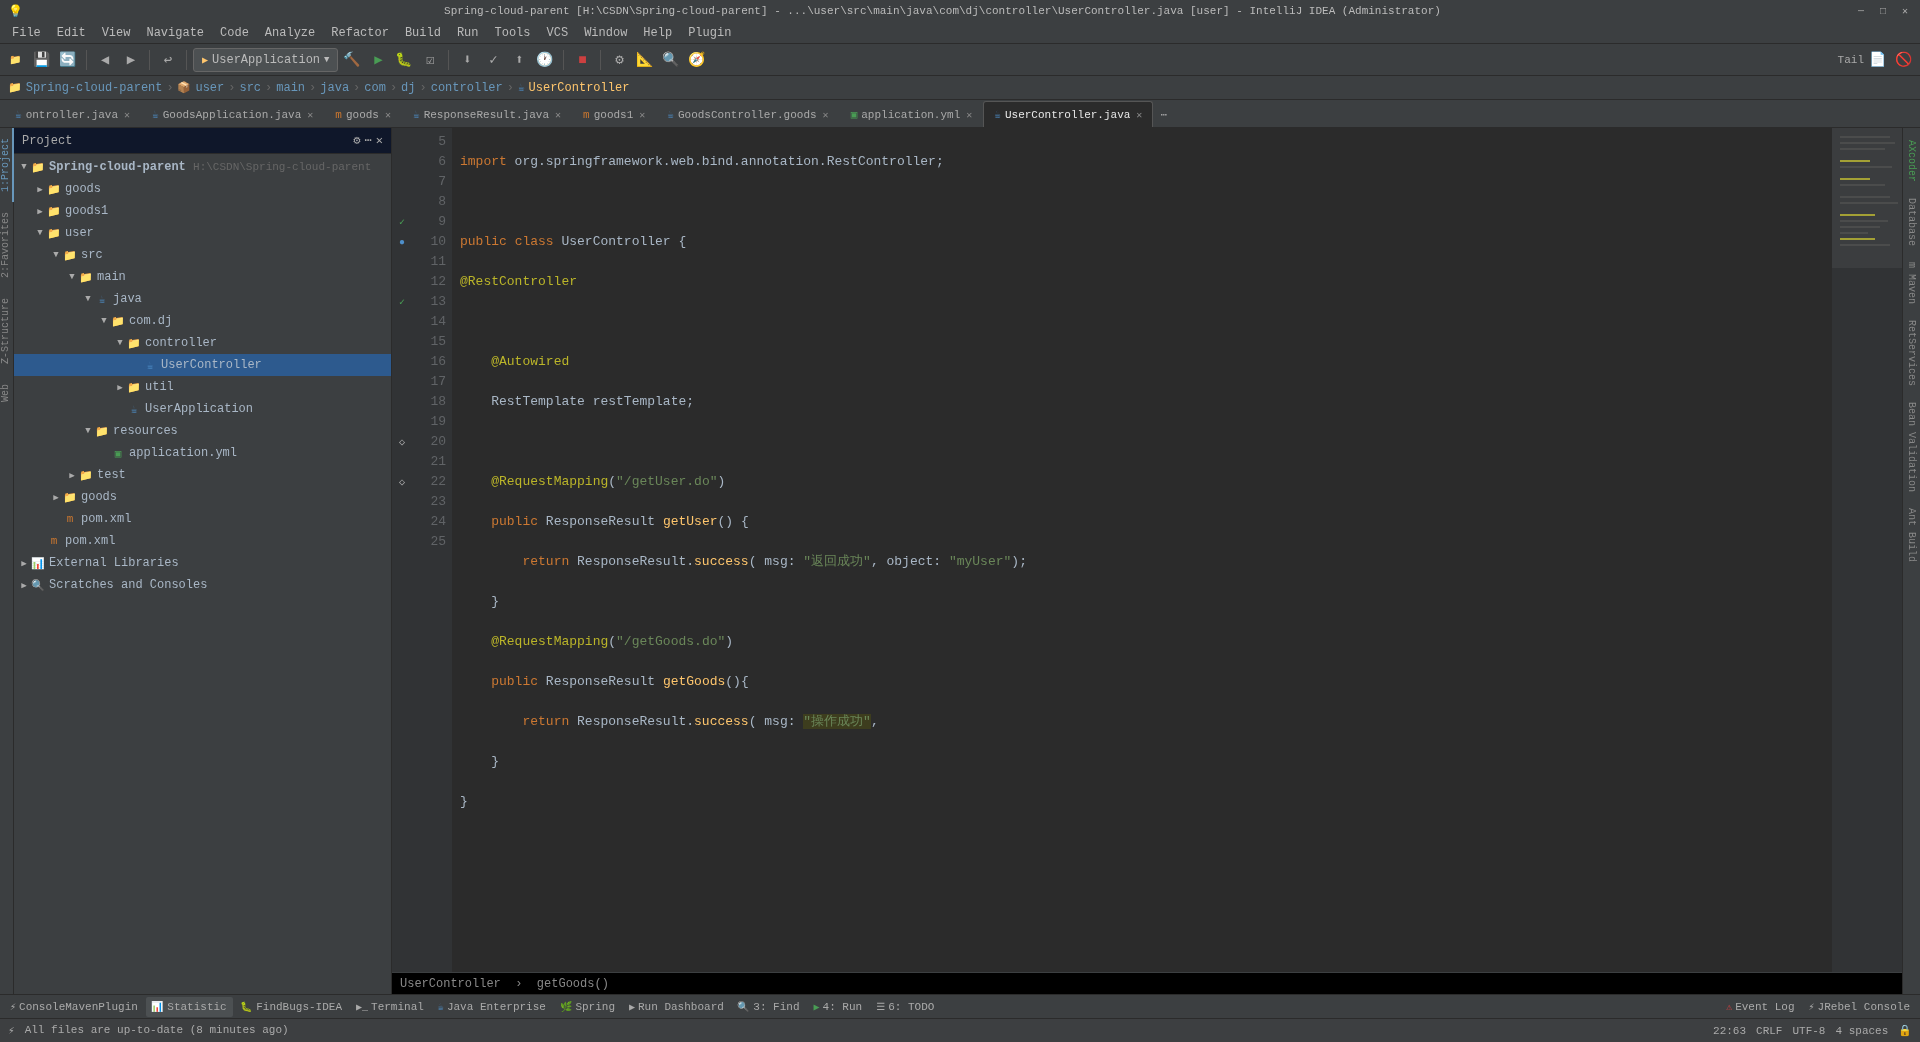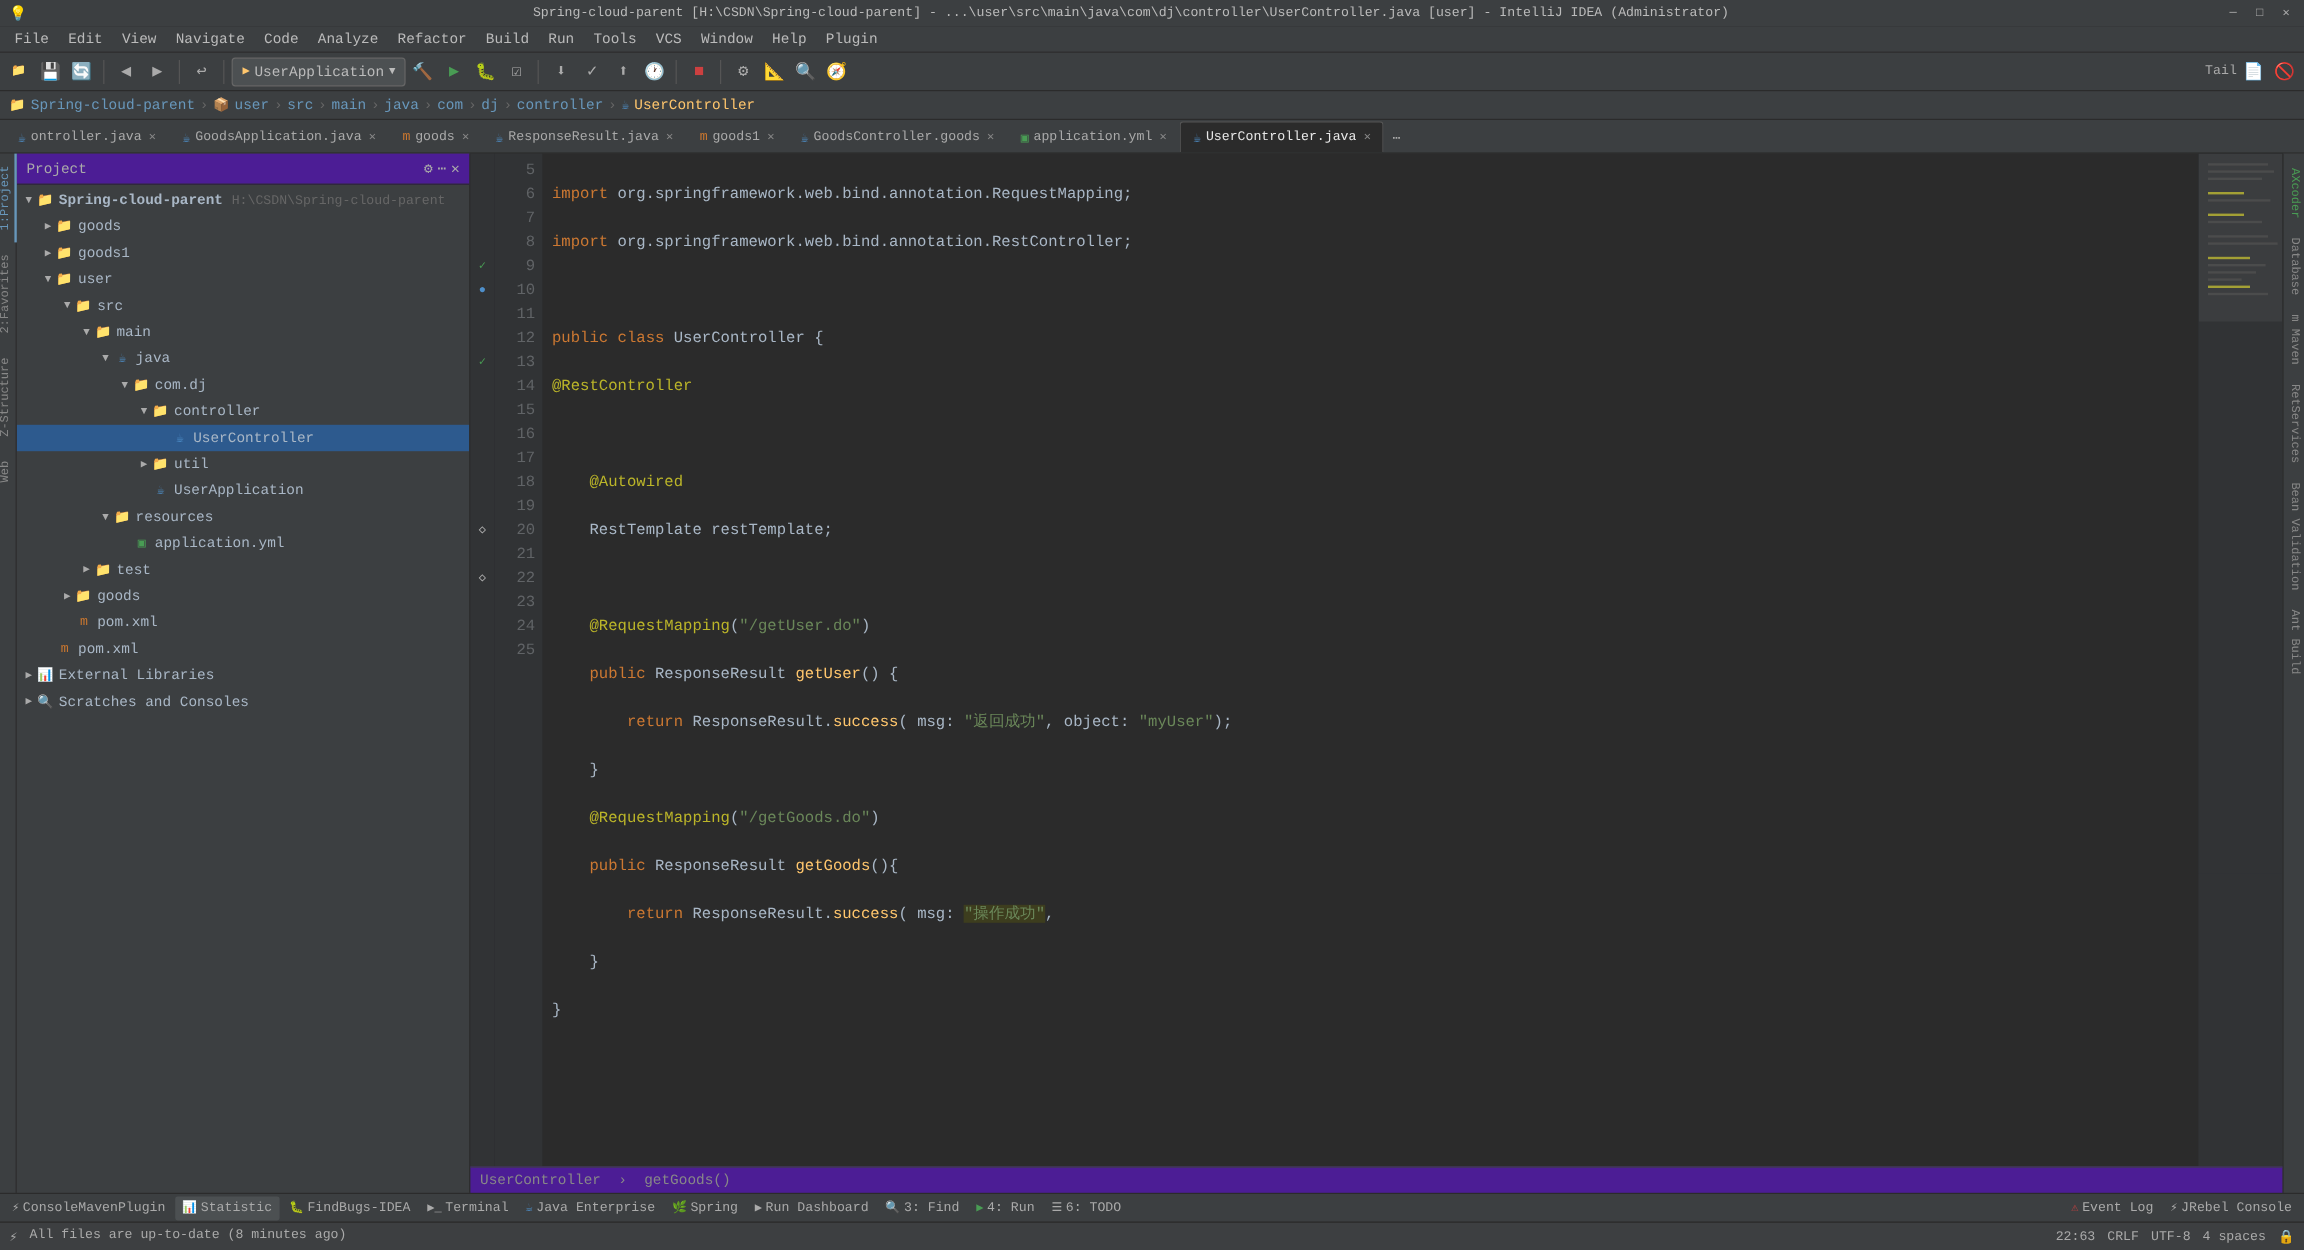--- a/index.html
+++ b/index.html
@@ -31,21 +31,21 @@
     #tab-bar { background: #3c3f41; height: 28px; display: flex; align-items: flex-end; padding: 0 4px; border-bottom: 1px solid #2b2b2b; overflow: hidden; }
     .tab { height: 26px; display: flex; align-items: center; padding: 0 10px; font-size: 11px; color: #aaa; cursor: pointer; border: 1px solid transparent; border-bottom: none; border-radius: 3px 3px 0 0; gap: 4px; white-space: nowrap; }
     .tab.active { background: #2b2b2b; color: #e8e8e8; border-color: #555; }
     .tab .tab-close { color: #888; font-size: 10px; margin-left: 2px; }
 
     
     #main { display: flex; height: calc(1042px - 22px - 22px - 32px - 24px - 28px - 24px - 24px); }
 
     
     #project-tree { width: 378px; background: #3c3f41; border-right: 1px solid #2b2b2b; display: flex; flex-direction: column; }
-    #project-tree-header { background: #4c1d95; padding: 4px 8px; font-size: 12px; color: #aaa; display: flex; align-items: center; justify-content: space-between; border-bottom: 1px solid #2b2b2b; height: 26px; }
+    #project-tree-header { background: #0f172a; padding: 4px 8px; font-size: 12px; color: #aaa; display: flex; align-items: center; justify-content: space-between; border-bottom: 1px solid #2b2b2b; height: 26px; }
     #project-tree-content { flex: 1; overflow-y: auto; padding: 2px 0; }
     .tree-item { display: flex; align-items: center; height: 22px; padding-left: 4px; cursor: pointer; font-size: 12px; }
     .tree-item.selected { background: #2d5a8e; }
     .tree-indent { display: inline-block; width: 16px; flex-shrink: 0; }
     .tree-arrow { width: 12px; display: inline-flex; align-items: center; justify-content: center; flex-shrink: 0; font-size: 9px; color: #aaa; }
     .tree-icon { width: 16px; height: 16px; display: inline-flex; align-items: center; justify-content: center; flex-shrink: 0; margin-right: 3px; font-size: 11px; }
     .tree-label { font-size: 12px; white-space: nowrap; overflow: hidden; }
 
     
     #editor-area { flex: 1; background: #2b2b2b; display: flex; flex-direction: column; position: relative; }
@@ -476,21 +476,20 @@
         <div>19</div>
         <div>20</div>
         <div>21</div>
         <div>22</div>
         <div>23</div>
         <div>24</div>
         <div>25</div>
       </div>
 
       <div id="code-content">
-<span class="line-content"><span class="kw">import</span> org.springframework.web.bind.annotation.<span style="color:#a9b7c6;">RequestMapping</span>;</span>
 <span class="line-content"><span class="kw">import</span> org.springframework.web.bind.annotation.<span style="color:#a9b7c6;">RestController</span>;</span>
 <span class="line-content"> </span>
 <span class="line-content"><span class="kw">public</span> <span class="kw">class</span> <span style="color:#a9b7c6;">UserController</span> {</span>
 <span class="line-content"><span class="ann">@RestController</span></span>
 <span class="line-content"> </span>
 <span class="line-content">    <span class="ann">@Autowired</span></span>
 <span class="line-content">    <span style="color:#a9b7c6;">RestTemplate</span> restTemplate;</span>
 <span class="line-content"> </span>
 <span class="line-content">    <span class="ann">@RequestMapping</span>(<span class="str">"/getUser.do"</span>)</span>
 <span class="line-content">    <span class="kw">public</span> <span style="color:#a9b7c6;">ResponseResult</span> <span class="method">getUser</span>() {</span>
@@ -523,21 +522,21 @@
           <rect x="8" y="104" width="28" height="2" fill="#4a4a4a" opacity="0.7"></rect>
           <rect x="8" y="110" width="35" height="2" fill="#bbb529" opacity="0.8"></rect>
           <rect x="8" y="116" width="50" height="2" fill="#4a4a4a" opacity="0.7"></rect>
 
           <rect x="0" y="0" width="70" height="140" fill="rgba(255,255,255,0.05)"></rect>
         </svg>
       </div>
 
     </div>
 
-    <div style="background:#4c1d95; border-top: 1px solid #3c3f41; height: 22px; display:flex; align-items:center; padding: 0 8px; font-size:12px; color:#888;">
+    <div style="background:#000000; border-top: 1px solid #3c3f41; height: 22px; display:flex; align-items:center; padding: 0 8px; font-size:12px; color:#888;">
       <span>UserController &nbsp;›&nbsp; getGoods()</span>
     </div>
   </div>
 
   <div id="right-panels">
     <div style="width:18px; height:4px;"></div>
     <div class="right-panel-tab" style="color:#499c54;">AXcoder</div>
     <div class="right-panel-tab">Database</div>
     <div class="right-panel-tab">m Maven</div>
     <div class="right-panel-tab">RetServices</div>

